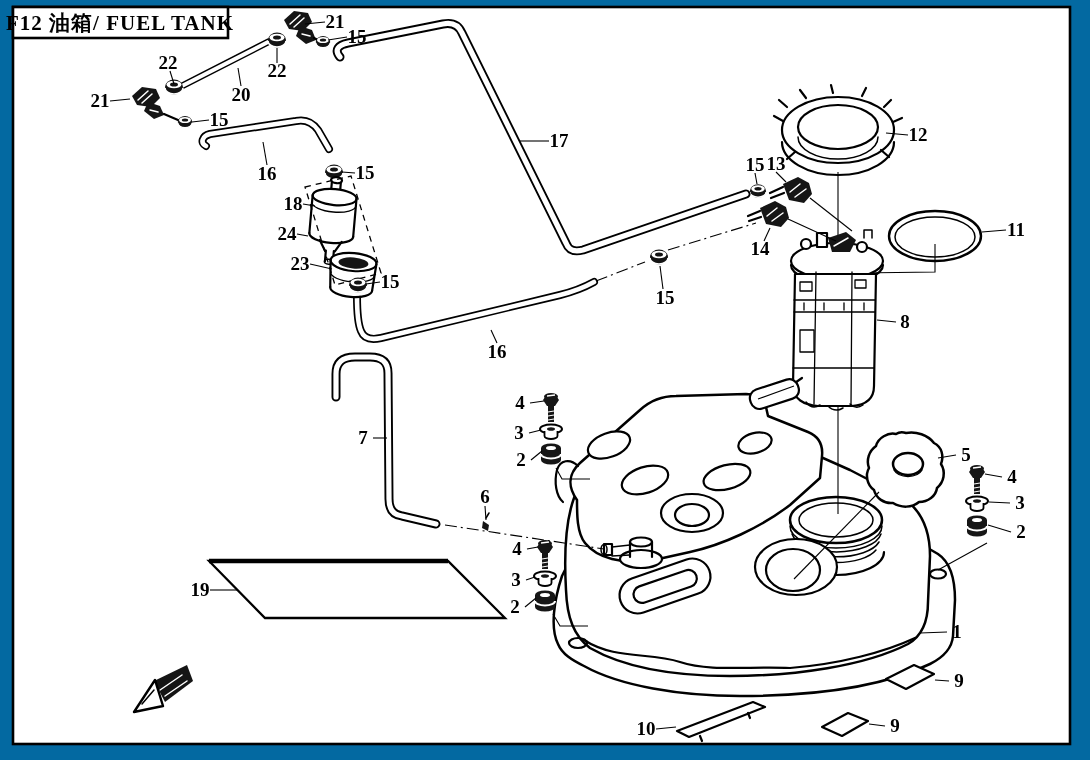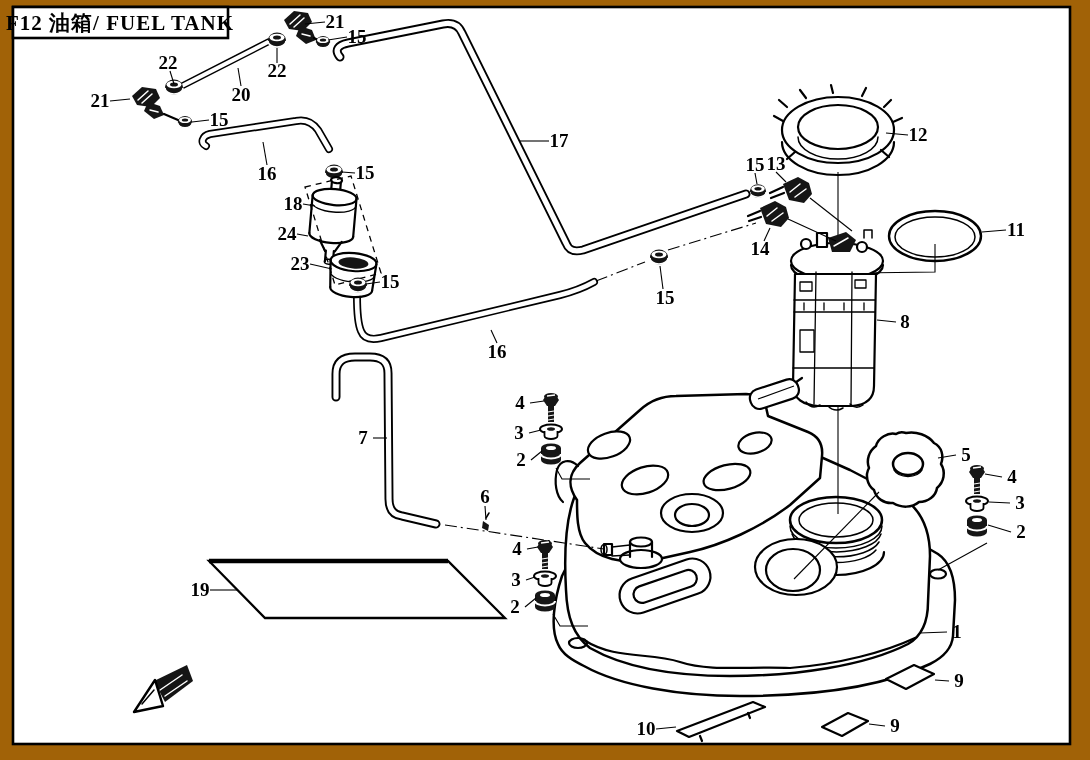--- a/index.html
+++ b/index.html
@@ -1,16 +1,16 @@
 <!DOCTYPE html>
 <html><head>
 <meta charset="utf-8">
 <style>
   html,body{margin:0;padding:0;background:#fff}
-  .stage{width:1090px;height:760px;position:relative;background:#a16207}
+  .stage{width:1090px;height:760px;position:relative;background:#0369a1}
   svg{display:block}
   .ln{fill:none;stroke:#000;stroke-width:2.2;stroke-linecap:round;stroke-linejoin:round}
   .ln25{fill:none;stroke:#000;stroke-width:2.5;stroke-linecap:round;stroke-linejoin:round}
   .ln15{fill:none;stroke:#000;stroke-width:1.5;stroke-linecap:round;stroke-linejoin:round}
   .ln13{fill:none;stroke:#000;stroke-width:1.3;stroke-linecap:round;stroke-linejoin:round}
   .wht{fill:#fff;stroke:#000;stroke-width:2.2;stroke-linejoin:round}
   .wht25{fill:#fff;stroke:#000;stroke-width:2.5;stroke-linejoin:round}
   .blk{fill:#151515;stroke:none}
   .tubeO{fill:none;stroke:#000;stroke-width:9;stroke-linecap:round;stroke-linejoin:round}
   .tubeI{fill:none;stroke:#fff;stroke-width:5.2;stroke-linecap:round;stroke-linejoin:round}

